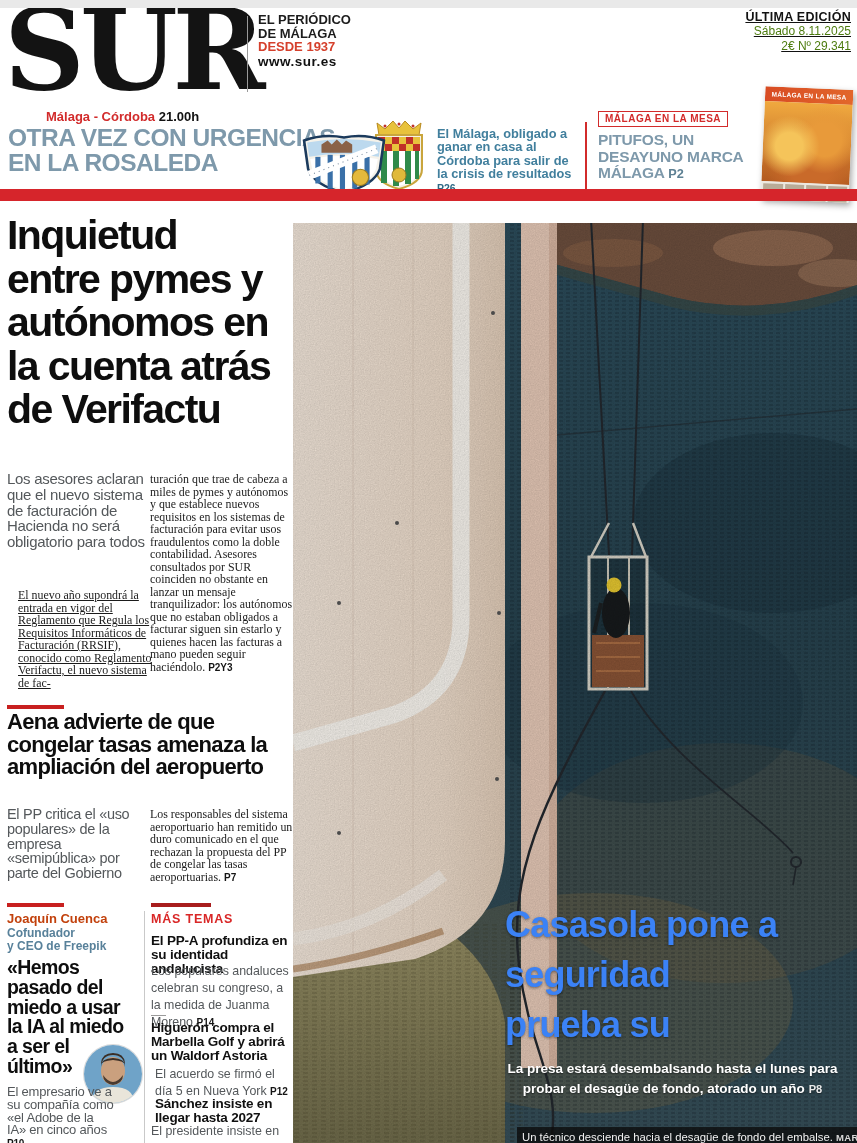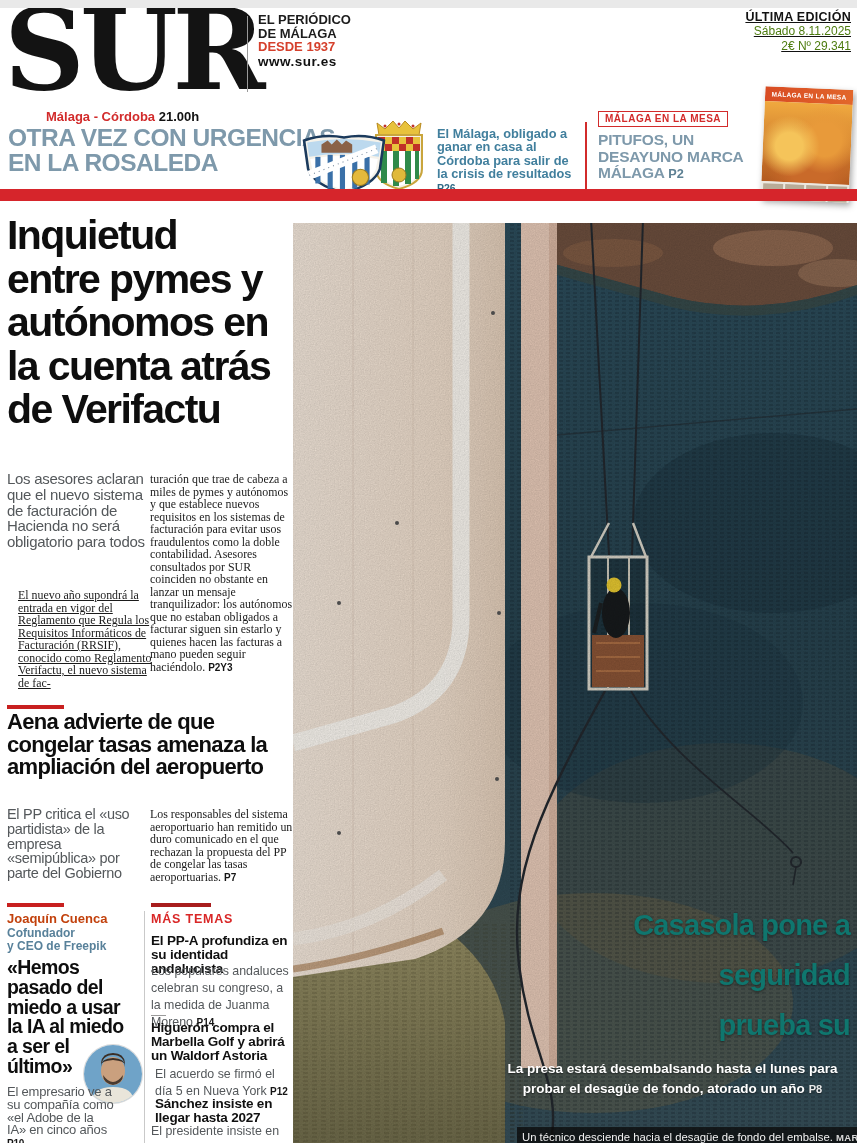--- a/index.html
+++ b/index.html
@@ -81,21 +81,21 @@
   .mt-title{left:151px;top:904px;font-size:12.5px;font-weight:700;color:#d92727;letter-spacing:.8px;}
   .mt-h{width:146px;font-size:13.5px;line-height:13.9px;font-weight:700;color:#101010;letter-spacing:-.2px;}
   .mt-t{width:140px;font-size:12.4px;line-height:17px;color:#54585b;}
   .mt1h{left:151px;top:926px;}  .mt1t{left:151px;top:955px;}
   .mt-stub{left:151px;top:1007px;width:15px;height:1px;background:#9a9a9a;}
   .mt2h{left:151px;top:1013px;} .mt2t{left:155px;top:1058px;}
   .mt3h{left:155px;top:1089px;} .mt3t{left:151px;top:1115px;}
 
   
   .photo{left:293px;top:215px;width:564px;height:928px;}
-  .ph-head{left:505px;top:892px;width:345px;text-align:right;color:#0f766e;font-size:29px;
+  .ph-head{left:505px;top:892px;width:345px;text-align:left;color:#3b82f6;font-size:36px;
            line-height:50px;font-weight:700;letter-spacing:-.8px;text-shadow:0 1px 3px rgba(0,0,0,.45);}
   .ph-deck{left:495px;top:1051px;width:355px;text-align:center;color:#fff;font-size:13.5px;
            line-height:20px;font-weight:700;text-shadow:0 1px 2px rgba(0,0,0,.5);}
   .ph-deck .pg{color:#eaeaea;}
   .caption{left:517px;top:1119px;width:338px;background:rgba(12,12,12,.78);color:#f2f2f2;
            font-size:11.3px;line-height:19px;padding:1px 5px 2px;white-space:nowrap;overflow:hidden;}
   .credit{font-size:9.5px;font-weight:700;color:#d8d8d8;letter-spacing:.3px;}
   .watermark{left:610px;top:1080px;width:245px;text-align:center;color:rgba(145,145,145,.62);
              font-weight:700;line-height:.95;z-index:9;}
   .watermark .w1{font-size:27px;}
@@ -201,21 +201,21 @@
   </div>
   <div class="abs deck lead-deck">Los asesores aclaran que el nuevo sistema de facturación de Hacienda no será obligatorio para todos</div>
   <div class="abs serif lead-b1">El nuevo año supondrá la entrada en vigor del Reglamento que Regula los Requisitos Informáticos de Facturación (RRSIF), conocido como Reglamento Verifactu, el nuevo sistema de fac-</div>
   <div class="abs serif lead-b2">
     <span>turación que trae de cabeza a miles de pymes y autónomos y que establece nuevos requisitos en los sistemas de facturación para evitar usos fraudulentos como la doble contabilidad. Asesores consultados por SUR coinciden no obstante en lanzar un mensaje tranquilizador: los autónomos que no estaban obligados a facturar siguen sin estarlo y quienes hacen las facturas a mano pueden seguir haciéndolo.</span>
     <span class="pref">P2Y3</span>
   </div>
 
   <div class="abs rule-red aena-rule"></div>
   <div class="abs h2">Aena advierte de que congelar tasas amenaza la ampliación del aeropuerto</div>
-  <div class="abs deck aena-deck">El PP critica el «uso partidista» de la empresa «semipública» por parte del Gobierno</div>
+  <div class="abs deck aena-deck">El PP critica el «uso populares» de la empresa «semipública» por parte del Gobierno</div>
   <div class="abs serif aena-body">
     <span>Los responsables del sistema aeroportuario han remitido un duro comunicado en el que rechazan la propuesta del PP de congelar las tasas aeroportuarias.</span>
     <span class="pref">P7</span>
   </div>
 
   <div class="abs rule-red iv-rule"></div>
   <div class="abs iv-name">Joaquín Cuenca</div>
   <div class="abs iv-role">
     <div>Cofundador</div>
     <div>y CEO de Freepik</div>

